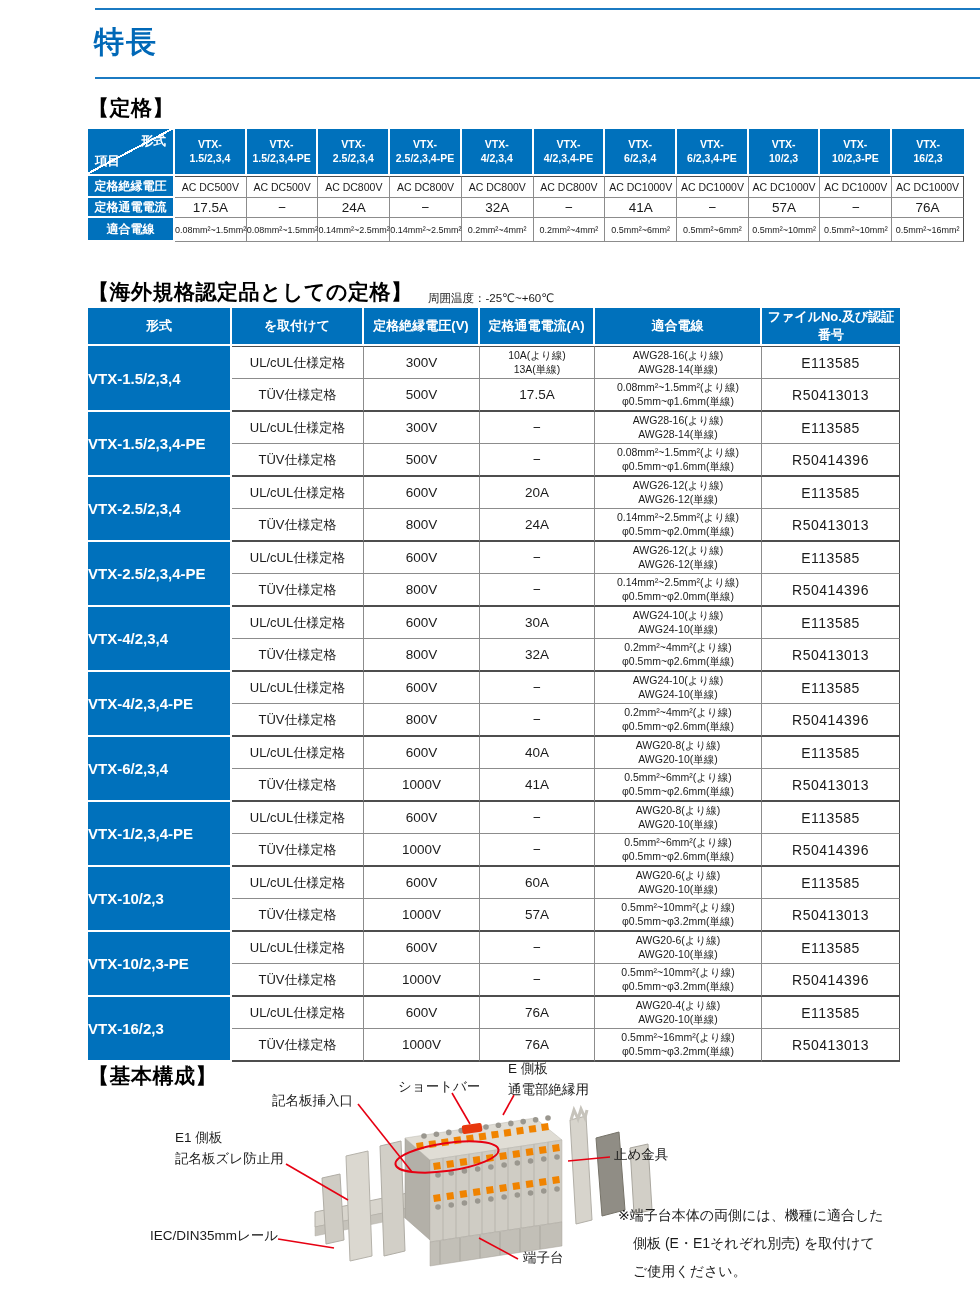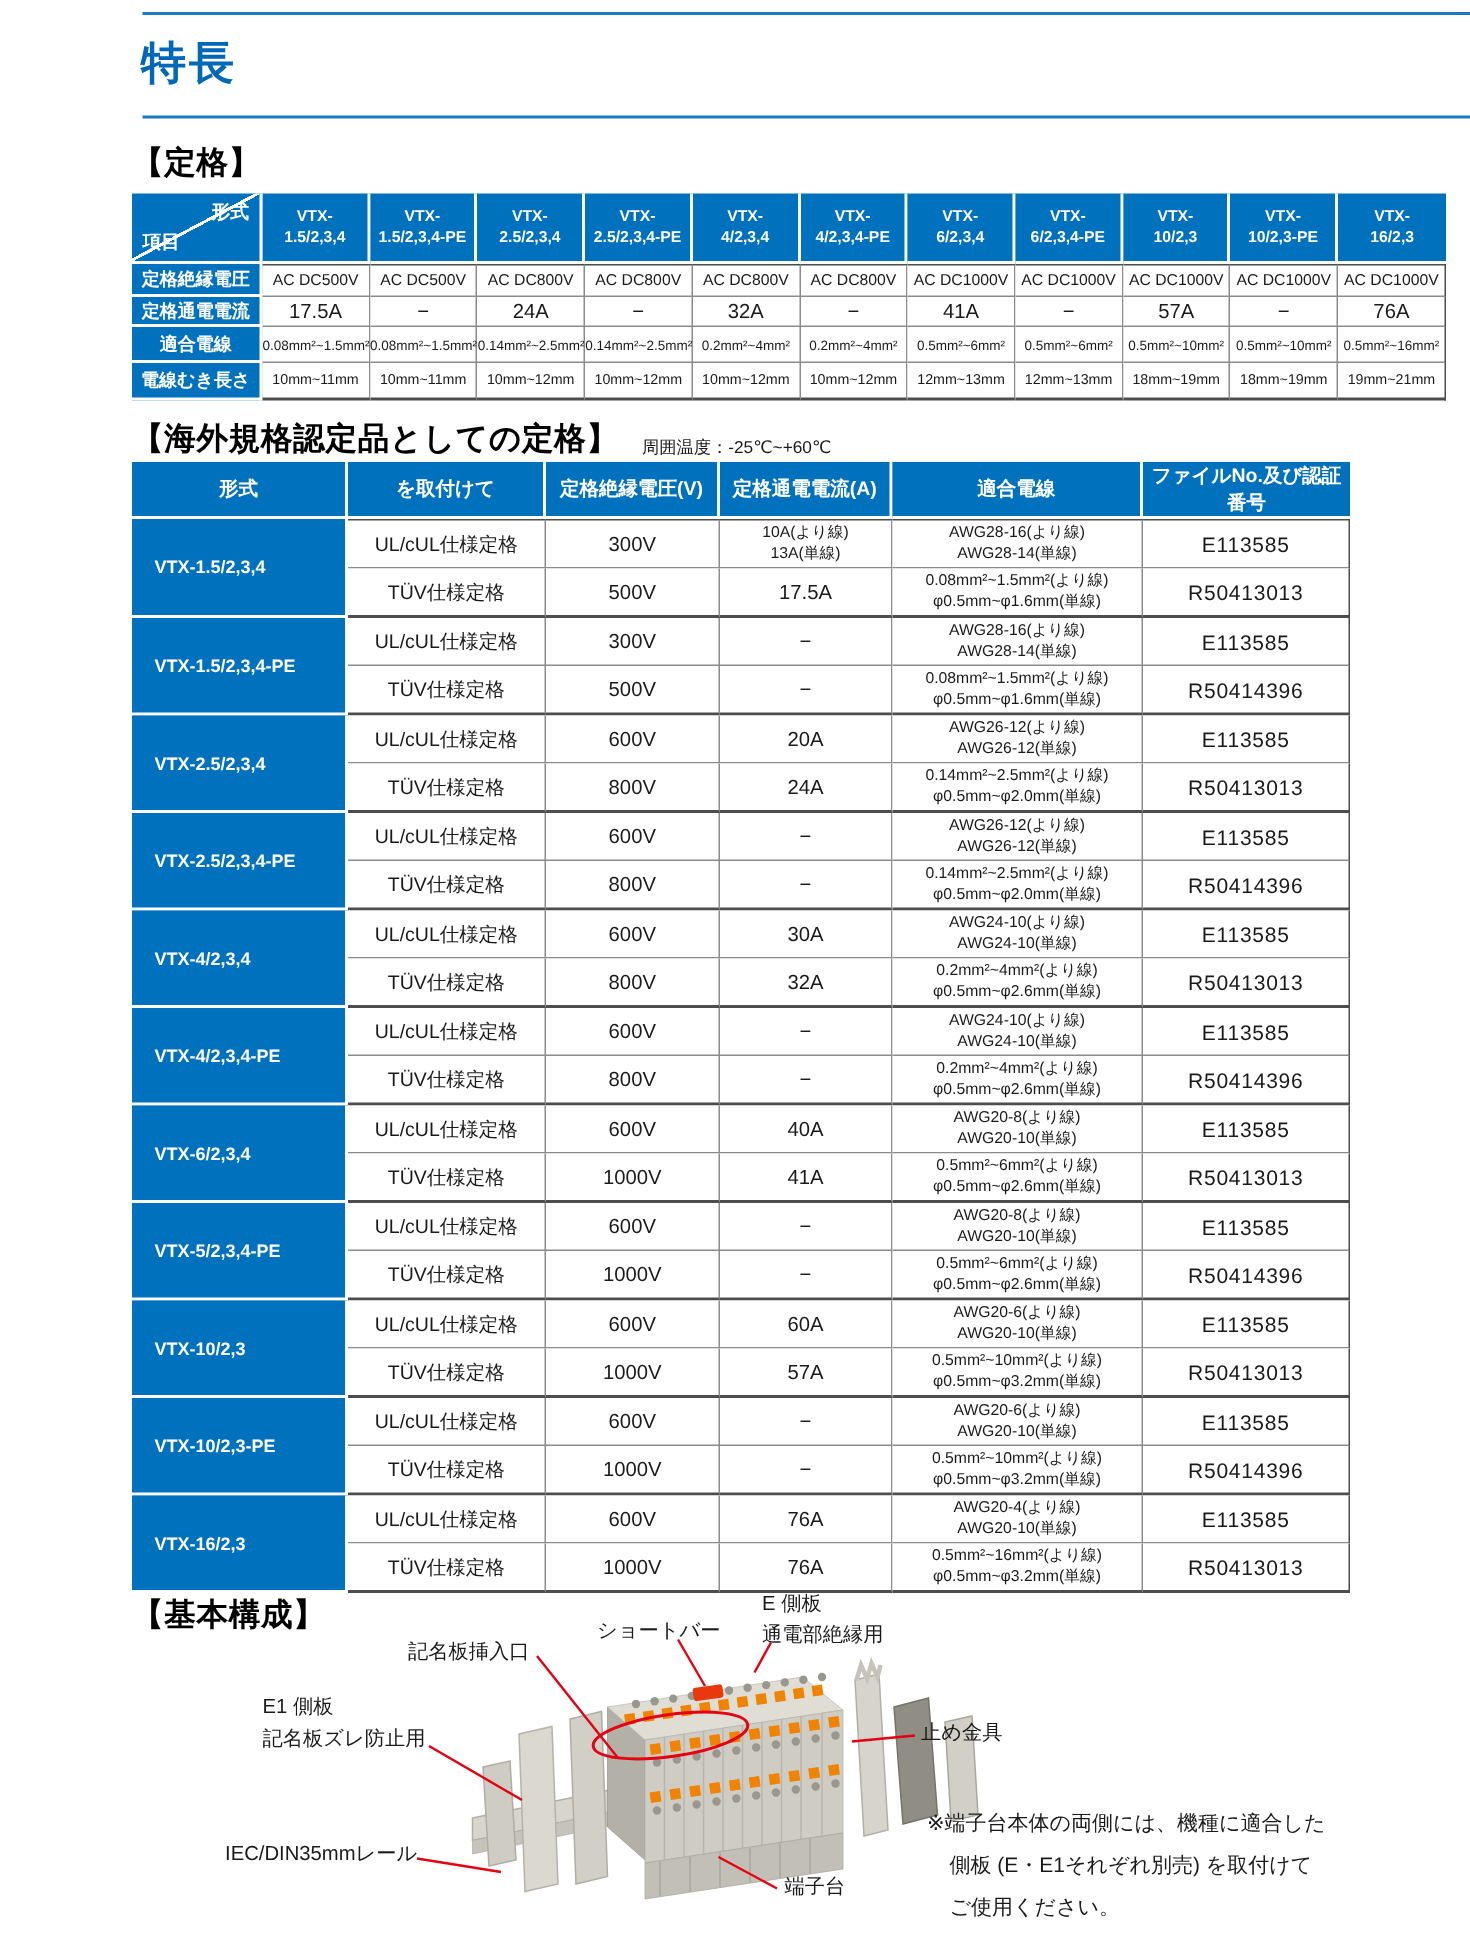--- a/index.html
+++ b/index.html
@@ -32,22 +32,22 @@
   #t1 tr.r0 td.val{font-size:10.5px;height:20px;border-top:1px solid #4d4d4d;}
   #t1 tr.r1 td.val{font-size:13.5px;height:19px;}
   #t1 tr.r2 td.val{font-size:9px;height:23px;}
   #t1 tr.r3 td.val{font-size:9.5px;height:23px;border-bottom:2px solid #4d4d4d;}
 
   
   #t2{position:absolute;left:88px;top:308px;width:812px;}
   #t2 th{background:#0071bc;color:#fff;font-weight:bold;font-size:13px;height:24px;
          border-right:2px solid #fff;border-bottom:2px solid #fff;}
   #t2 th:last-child{border-right:none;}
-  #t2 td.model{background:#0071bc;color:#fff;font-weight:bold;font-size:12px;text-align:left;
-               padding-left:15px;border-right:2px solid #fff;border-bottom:2px solid #fff;}
+  #t2 td.model{background:#0071bc;color:#fff;font-weight:bold;font-size:15px;text-align:left;
+               padding-left:0;border-right:2px solid #fff;border-bottom:2px solid #fff;}
   #t2 td.c{background:#fff;border-right:1px solid #8c8c8c;border-bottom:1px solid #8c8c8c;height:31px;}
   #t2 td.c:last-child{border-right:1px solid #4d4d4d;}
   #t2 tr.gend td.c{border-bottom:2px solid #4d4d4d;}
   #t2 tr.gfirst0 td.c{border-top:1px solid #4d4d4d;}
   #t2 td.spec{font-size:13px;}
   #t2 td.volt{font-size:13.5px;}
   #t2 td.curr{font-size:13.5px;}
   #t2 td.file{font-size:14px;letter-spacing:0.5px;}
   #t2 td.ml{white-space:pre-line;font-size:10.5px;line-height:1.3;}
 
@@ -137,34 +137,20 @@
         <td class="val">0.14mm²~2.5mm²</td>
         <td class="val">0.14mm²~2.5mm²</td>
         <td class="val">0.2mm²~4mm²</td>
         <td class="val">0.2mm²~4mm²</td>
         <td class="val">0.5mm²~6mm²</td>
         <td class="val">0.5mm²~6mm²</td>
         <td class="val">0.5mm²~10mm²</td>
         <td class="val">0.5mm²~10mm²</td>
         <td class="val">0.5mm²~16mm²</td>
       </tr>
-      <tr class="r3">
-        <td class="rowlabel">電線むき長さ</td>
-        <td class="val">10mm~11mm</td>
-        <td class="val">10mm~11mm</td>
-        <td class="val">10mm~12mm</td>
-        <td class="val">10mm~12mm</td>
-        <td class="val">10mm~12mm</td>
-        <td class="val">10mm~12mm</td>
-        <td class="val">12mm~13mm</td>
-        <td class="val">12mm~13mm</td>
-        <td class="val">18mm~19mm</td>
-        <td class="val">18mm~19mm</td>
-        <td class="val">19mm~21mm</td>
-      </tr>
     </tbody>
 </table>
 
 <div class="sec-head" style="left:88px;top:278px">【海外規格認定品としての定格】</div>
 <div class="temp-note">周囲温度：-25℃~+60℃</div>
 
 <table id="t2">
   <colgroup>
     <col style="width:144px">
       <col style="width:132px">
@@ -298,21 +284,21 @@
       </tr>
       <tr class="gend">
         <td class="c spec">TÜV仕様定格</td>
         <td class="c volt">1000V</td>
         <td class="c curr">41A</td>
         <td class="c wire ml">0.5mm²~6mm²(より線)
 φ0.5mm~φ2.6mm(単線)</td>
         <td class="c file">R50413013</td>
       </tr>
       <tr>
-        <td class="model" rowspan="2">VTX-5/2,3,4-PE</td>
+        <td class="model" rowspan="2">VTX-1/2,3,4-PE</td>
         <td class="c spec">UL/cUL仕様定格</td>
         <td class="c volt">600V</td>
         <td class="c curr">−</td>
         <td class="c wire ml">AWG20-8(より線)
 AWG20-10(単線)</td>
         <td class="c file">E113585</td>
       </tr>
       <tr class="gend">
         <td class="c spec">TÜV仕様定格</td>
         <td class="c volt">1000V</td>

